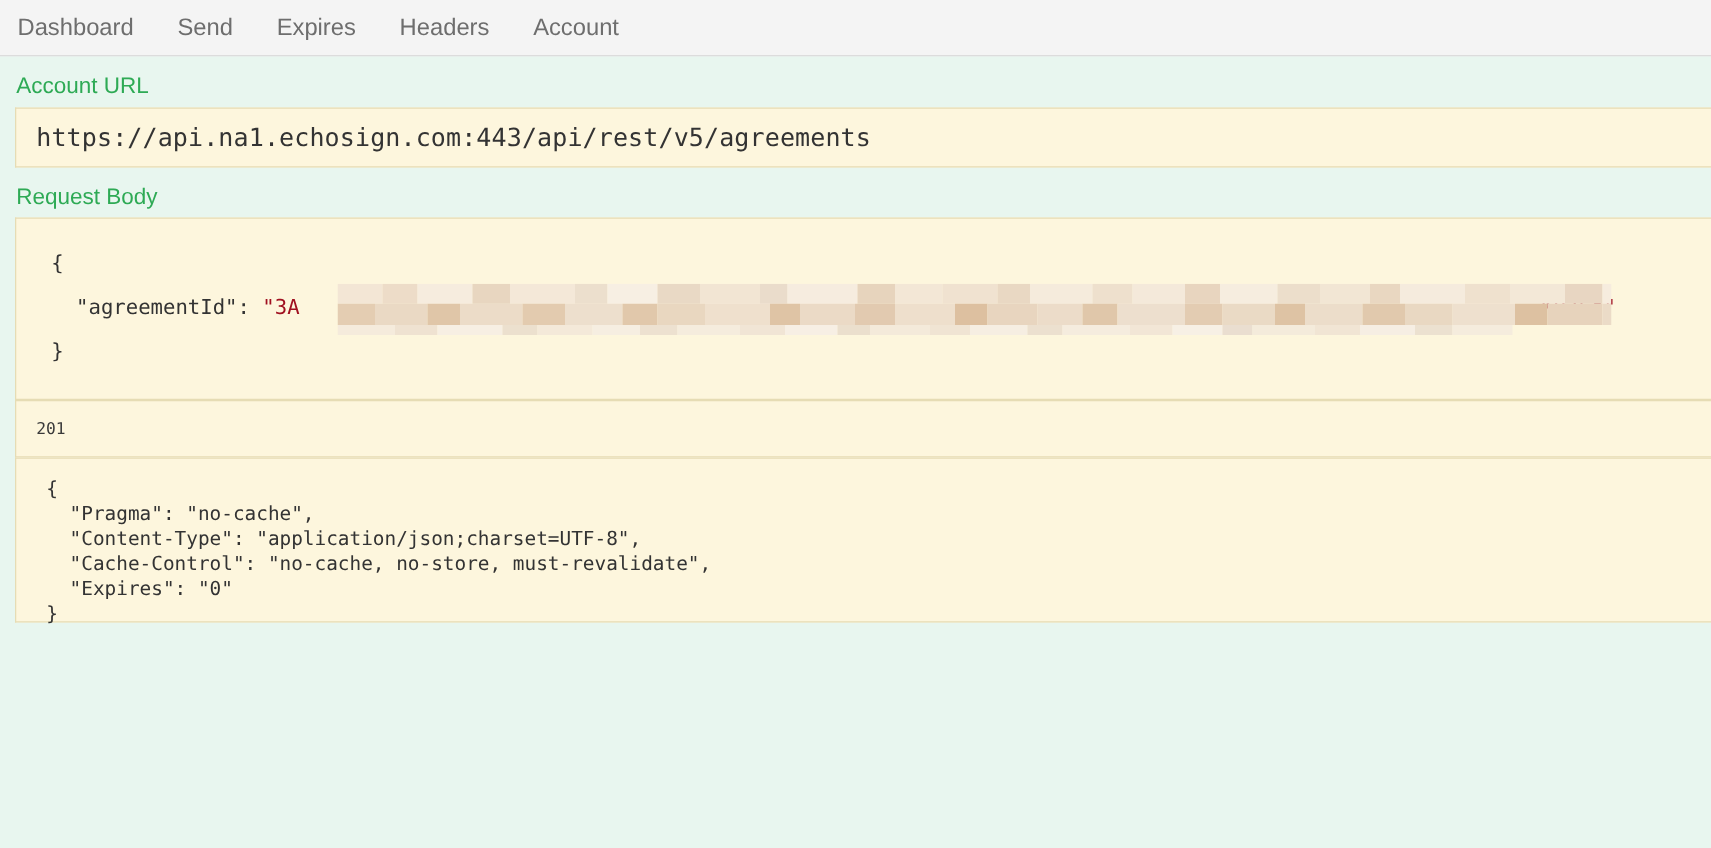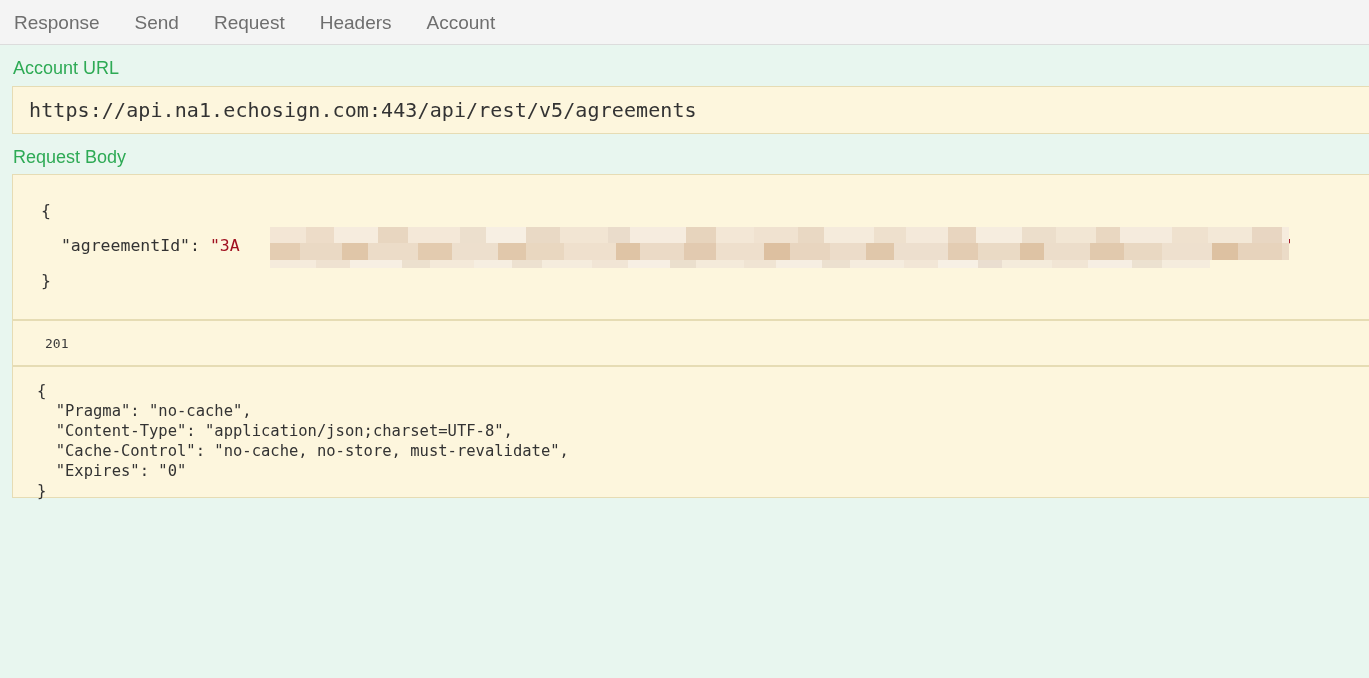--- a/index.html
+++ b/index.html
@@ -118,43 +118,43 @@
   }
 
   
   .panel-code {
     height: 46px;
     display: flex;
     align-items: center;
   }
   .panel-code .mono {
     font-size: 13px;
-    padding-left: 32px;
+    padding-left: 16px;
     color: #3a3a3a;
   }
 
   
   .panel-headers {
     height: 132px;
     padding: 14px 0 0 0;
   }
   .panel-headers pre {
     font-size: 15.5px;
     line-height: 20px;
     padding-left: 24px;
     color: #333333;
   }
 </style>
 </head>
 <body>
 
 <div class="navbar">
-  <div class="nav-item">Response</div>
+  <div class="nav-item">Dashboard</div>
   <div class="nav-item">Send</div>
-  <div class="nav-item">Request</div>
+  <div class="nav-item">Expires</div>
   <div class="nav-item">Headers</div>
   <div class="nav-item">Account</div>
 </div>
 
 <div class="content">
 
   <div class="section">
     <div class="section-heading">Account URL</div>
     <div class="panel panel-url">
       <div class="mono">https://api.na1.echosign.com:443/api/rest/v5/agreements</div>

